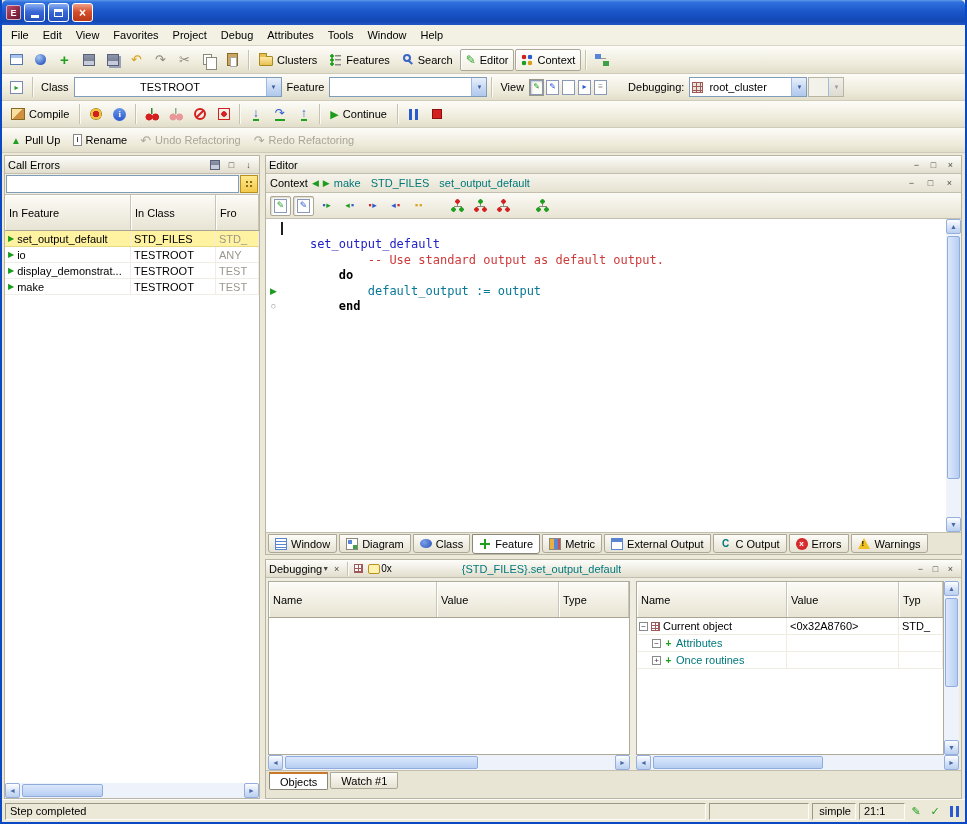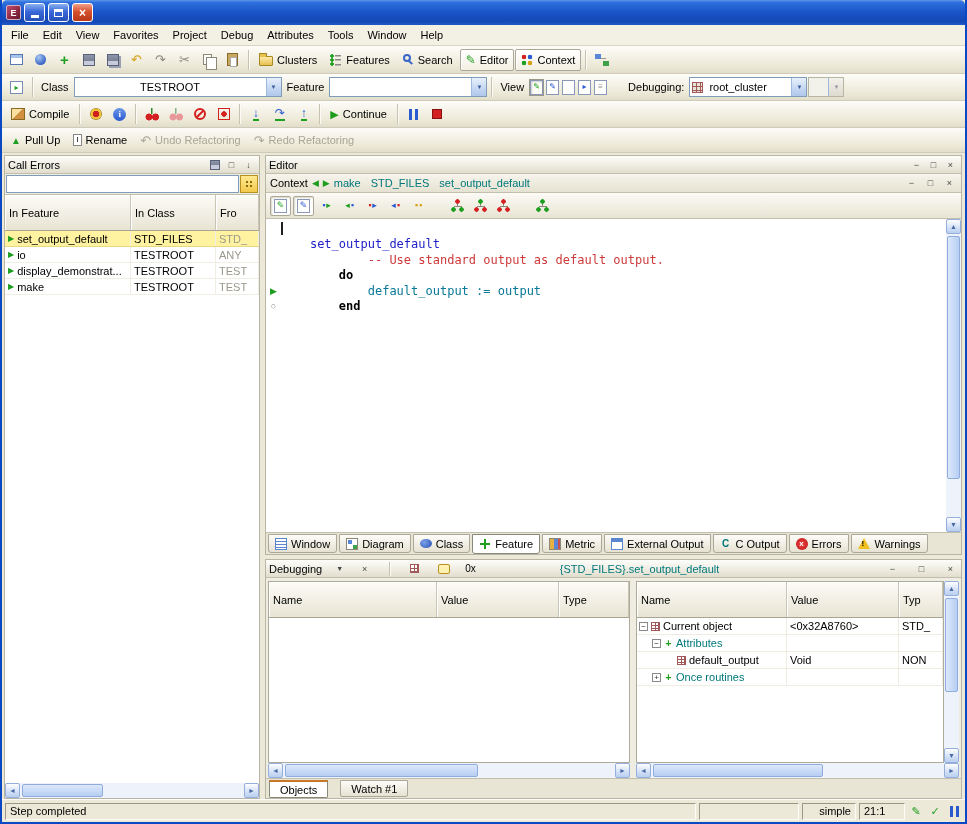--- a/index.html
+++ b/index.html
@@ -155,49 +155,49 @@
 .ti-class{width:12px;height:9px;border-radius:50%;background:radial-gradient(circle at 35% 35%,#7AA0E8,#2A50B8)}
 .ti-feature{background:linear-gradient(#1F9F1F,#1F9F1F) 5px 1px/2px 10px no-repeat,linear-gradient(#1F9F1F,#1F9F1F) 1px 5px/10px 2px no-repeat}
 .ti-metric{border:1px solid #8A8878;background:linear-gradient(90deg,#E8B040 0 4px,#5A86D8 4px 8px,#C85050 8px)}
 .ti-external{border:1px solid #5A86D0;background:linear-gradient(#5A86D0 0 3px,#fff 3px)}
 .ti-coutput{color:#00787B;font-weight:bold;font-size:10px}
 .ti-errors{background:radial-gradient(circle,#E84040,#C01818);border-radius:50%;color:#fff;font-size:8px;font-weight:bold}
 .ti-warnings{position:relative;width:0;height:0;border-left:6px solid transparent;border-right:6px solid transparent;border-bottom:11px solid #F0C020;margin-right:5px}
 .ti-warnings::after{content:"!";position:absolute;left:-2px;top:1px;font-size:8px;font-weight:bold;color:#000}
 
 
-.dtitle{flex:none;height:18px;display:flex;align-items:center;gap:14px;padding:0 3px;background:linear-gradient(#FDFDFA,#E2DECE);border-bottom:1px solid #C2BFAE}
+.dtitle{flex:none;height:18px;display:flex;align-items:center;gap:0;padding:0 3px;background:linear-gradient(#FDFDFA,#E2DECE);border-bottom:1px solid #C2BFAE}
 .dd-ar{font-size:7px;color:#444}
 .px-bubble{width:12px;height:10px;border:1px solid #B89020;background:#FFF2B0;border-radius:2px}
 .hex-lbl{font-size:10px}
 .dbg-ctx{color:#00787B;margin-left:70px;white-space:nowrap;overflow:hidden}
 .mlauto{margin-left:auto}
 .dbg-body{flex:1;display:flex;gap:6px;padding:3px 2px 0 2px;min-height:0}
 .dbg-table{display:flex;flex-direction:column;min-height:0}
 .dbg-left{flex:none;width:362px}
 .dbg-right{flex:1;min-width:0}
 .rt-row{flex:1;display:flex;min-height:0}
 .tbl-frame{flex:1;display:flex;flex-direction:column;background:#fff;border:1px solid #AEAB9A;min-height:0;min-width:0}
 .dlw1{width:168px}.dlw2{width:122px}.dlw3{flex:1;min-width:0}
 .drw1{width:150px}.drw2{width:112px}.drw3{flex:1;min-width:0}
 .tr-row{flex:none;height:17px;display:flex;border-bottom:1px solid #EFEDE2}
 .tr-cell{height:100%;display:flex;align-items:center;padding:0 3px;border-right:1px solid #EFEDE2;overflow:hidden;white-space:nowrap}
 .teal{color:#00787B}
 .expander{flex:none;width:9px;height:9px;border:1px solid #8A8A8A;background:#fff;font-size:8px;line-height:7px;text-align:center;color:#333;margin-right:3px}
 .exp-spacer{flex:none;width:12px}
 .ic-grid{flex:none;width:9px;height:9px;border:1px solid #A05858;margin-right:3px;background:linear-gradient(#A05858,#A05858) 2.5px 0/1px 9px no-repeat,linear-gradient(#A05858,#A05858) 5.5px 0/1px 9px no-repeat,linear-gradient(#A05858,#A05858) 0 2.5px/9px 1px no-repeat,linear-gradient(#A05858,#A05858) 0 5.5px/9px 1px no-repeat,#fff}
 .ic-plusnode,.ic-oncenode{flex:none;color:#1C9C1C;font-weight:bold;font-size:10px;margin-right:3px;width:9px;text-align:center;line-height:9px}
-.dtabs{flex:none;height:20px;display:flex;align-items:flex-start;gap:12px;padding:1px 3px 0;background:#E8E5D4;border-top:1px solid #C2BFAE}
+.dtabs{flex:none;height:28px;display:flex;align-items:flex-start;gap:2px;padding:1px 3px 0;background:#E8E5D4;border-top:1px solid #C2BFAE}
 .dtab{height:17px;display:flex;align-items:center;padding:0 10px;border:1px solid #ACA899;background:linear-gradient(#FDFCF8,#E6E2D2);border-radius:0 0 2px 2px}
 .dtab.active{background:#fff;border-top:2px solid #C87828;height:18px;border-color:#8A8878;border-top-color:#C87828}
 
 
 .statusbar{flex:none;height:23px;display:flex;align-items:center;gap:3px;padding:2px 3px;background:#ECE9D8;border-top:1px solid #FDFCF8}
 .sfield{height:17px;border:1px solid;border-color:#9A9888 #FDFCF8 #FDFCF8 #9A9888;display:flex;align-items:center;padding:0 4px;white-space:nowrap;overflow:hidden}
-.sf1{flex:1}.sf2{width:100px}.sf3{width:54px;justify-content:flex-end}.sf4{width:46px}
+.sf1{flex:1}.sf2{width:100px}.sf3{width:44px;justify-content:flex-end}.sf4{width:46px}
 .st-ic{width:16px;display:flex;align-items:center;justify-content:center;font-size:11px}
 .grn{color:#1F9F1F}
 </style>
 </head>
 <body>
 
 <div class="window">
 
   <div class="titlebar">
     <span class="app-icon">E</span>
@@ -678,29 +678,20 @@
                     <div class="tr-row">
                       <span class="tr-cell drw1" style="padding-left: 15px;">
                         <span class="expander">−</span>
                         <span class="ic-plusnode">+</span>
                         <span class="tr-lbl teal">Attributes</span>
                       </span>
                       <span class="tr-cell drw2"></span>
                       <span class="tr-cell drw3"></span>
                     </div>
                     <div class="tr-row">
-                      <span class="tr-cell drw1" style="padding-left: 28px;">
-                        <span class="exp-spacer"></span>
-                        <span class="ic-grid"></span>
-                        <span class="tr-lbl">default_output</span>
-                      </span>
-                      <span class="tr-cell drw2">Void</span>
-                      <span class="tr-cell drw3">NON</span>
-                    </div>
-                    <div class="tr-row">
                       <span class="tr-cell drw1" style="padding-left: 15px;">
                         <span class="expander">+</span>
                         <span class="ic-oncenode">+</span>
                         <span class="tr-lbl teal">Once routines</span>
                       </span>
                       <span class="tr-cell drw2"></span>
                       <span class="tr-cell drw3"></span>
                     </div>
                   </div>
                 <div class="grid-fill"></div>

